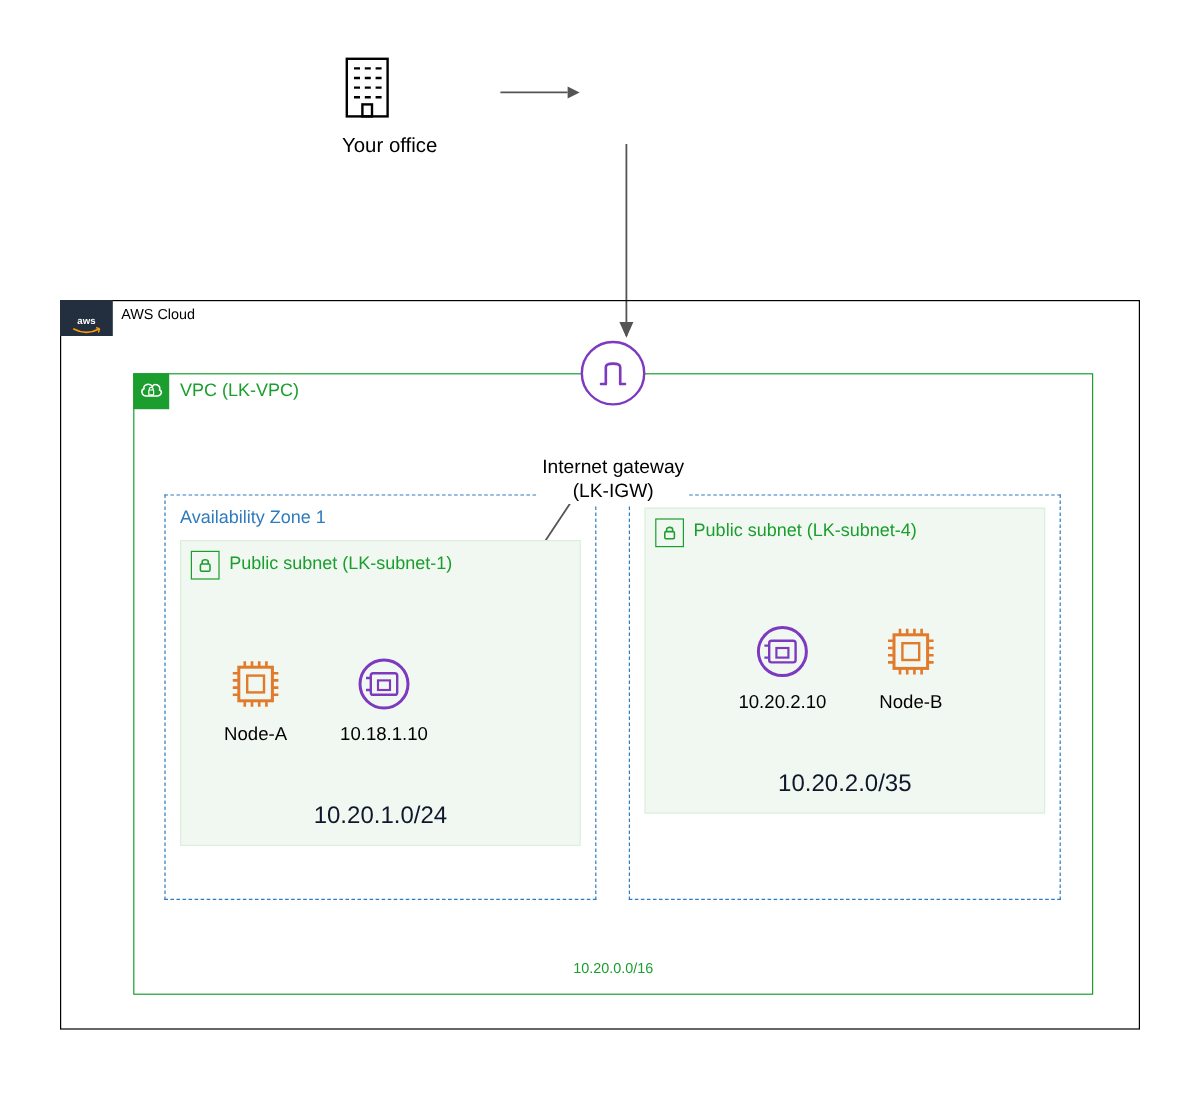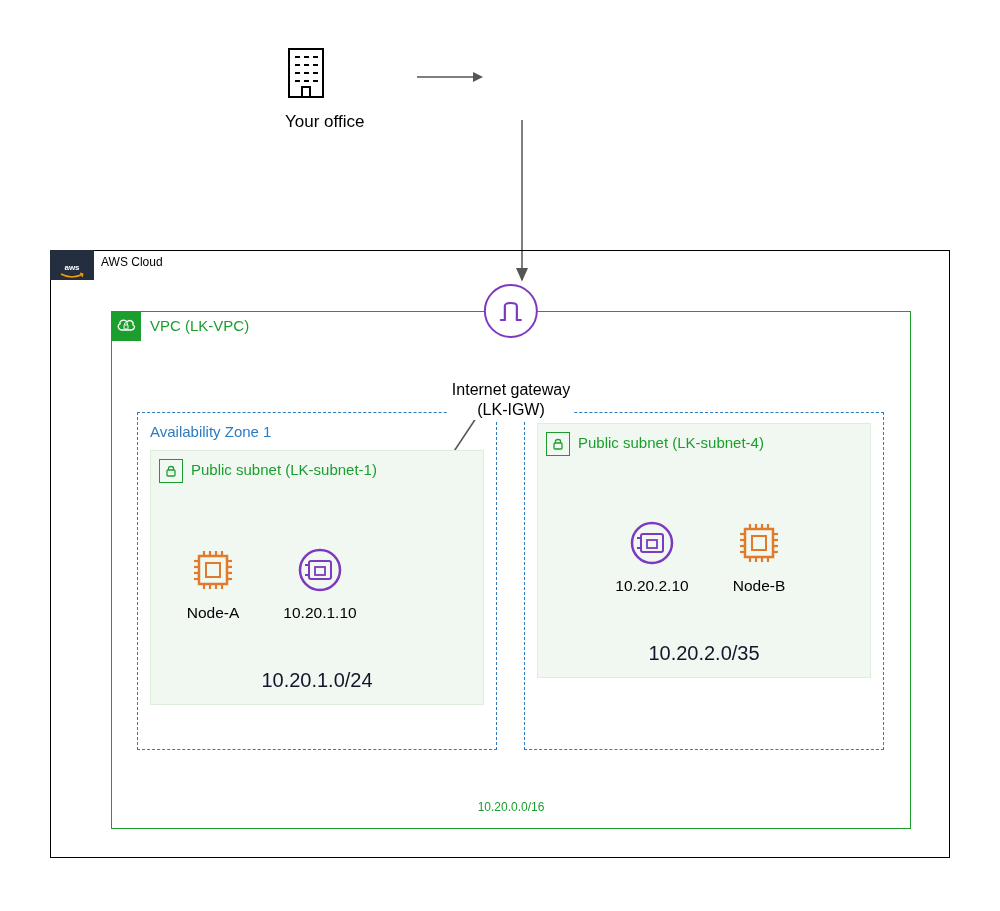--- a/index.html
+++ b/index.html
@@ -343,21 +343,21 @@
             <div class="res">
               <div class="res-icon">
                 <svg width="46" height="46" viewBox="0 0 46 46">
                   <circle cx="23" cy="23" r="20" fill="none" stroke="#7D3AC1" stroke-width="2.5"></circle>
                   <rect x="12" y="14" width="22" height="18" rx="2" fill="none" stroke="#7D3AC1" stroke-width="2"></rect>
                   <rect x="18" y="20" width="10" height="8" fill="none" stroke="#7D3AC1" stroke-width="1.8"></rect>
                   <line x1="12" y1="18" x2="8" y2="18" stroke="#7D3AC1" stroke-width="2"></line>
                   <line x1="12" y1="28" x2="8" y2="28" stroke="#7D3AC1" stroke-width="2"></line>
                 </svg>
               </div>
-              <div class="res-label">10.20.1.10</div>
+              <div class="res-label">10.18.1.10</div>
             </div>
 
           </div>
 
           <div class="subnet-cidr">10.20.1.0/24</div>
         </div>
       </div>
 
       <div class="az az2">
         <div class="subnet">

